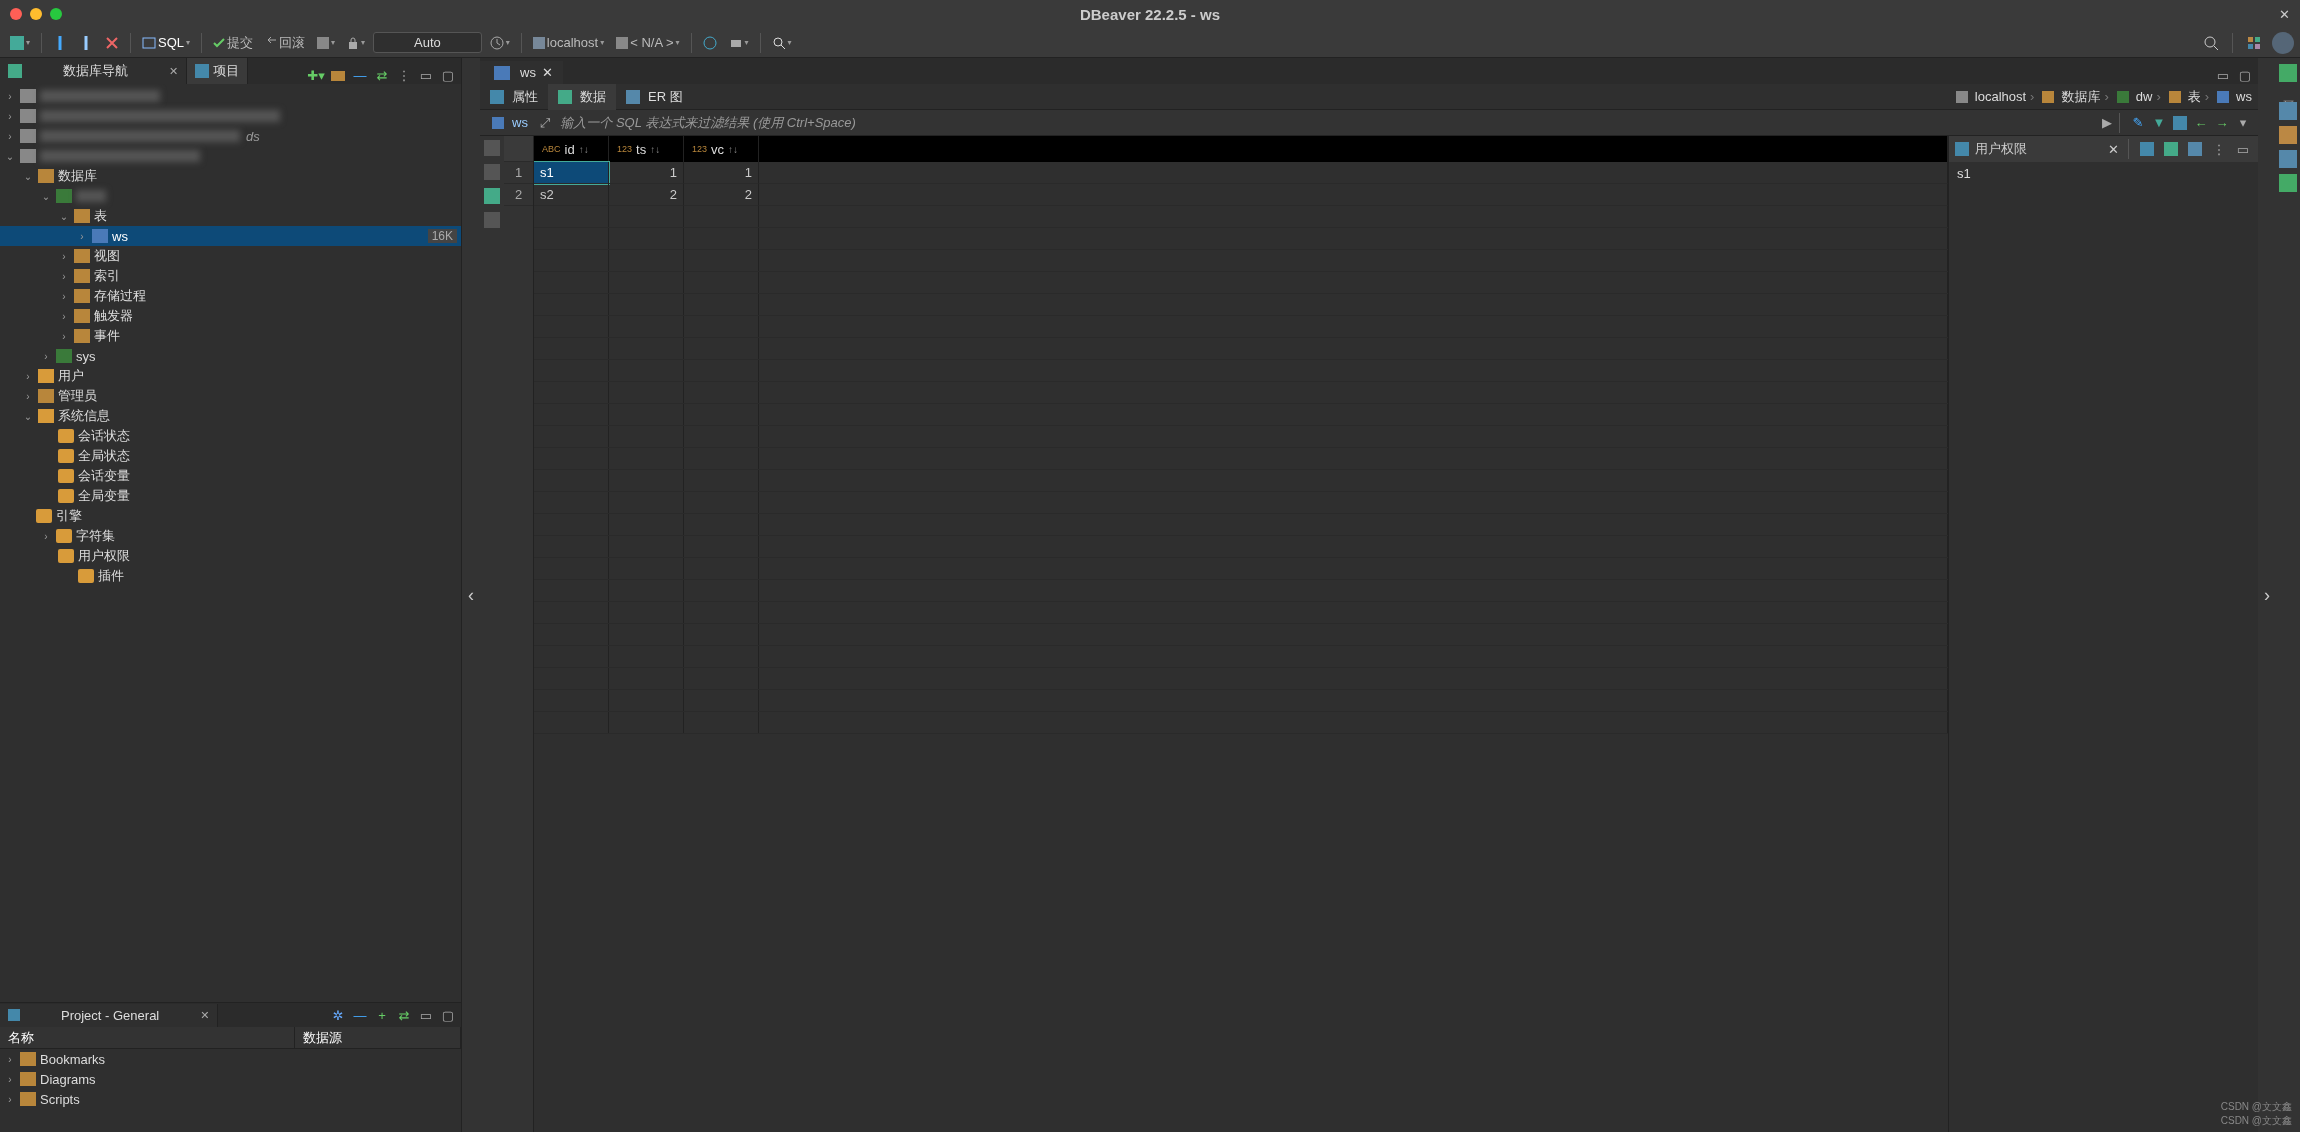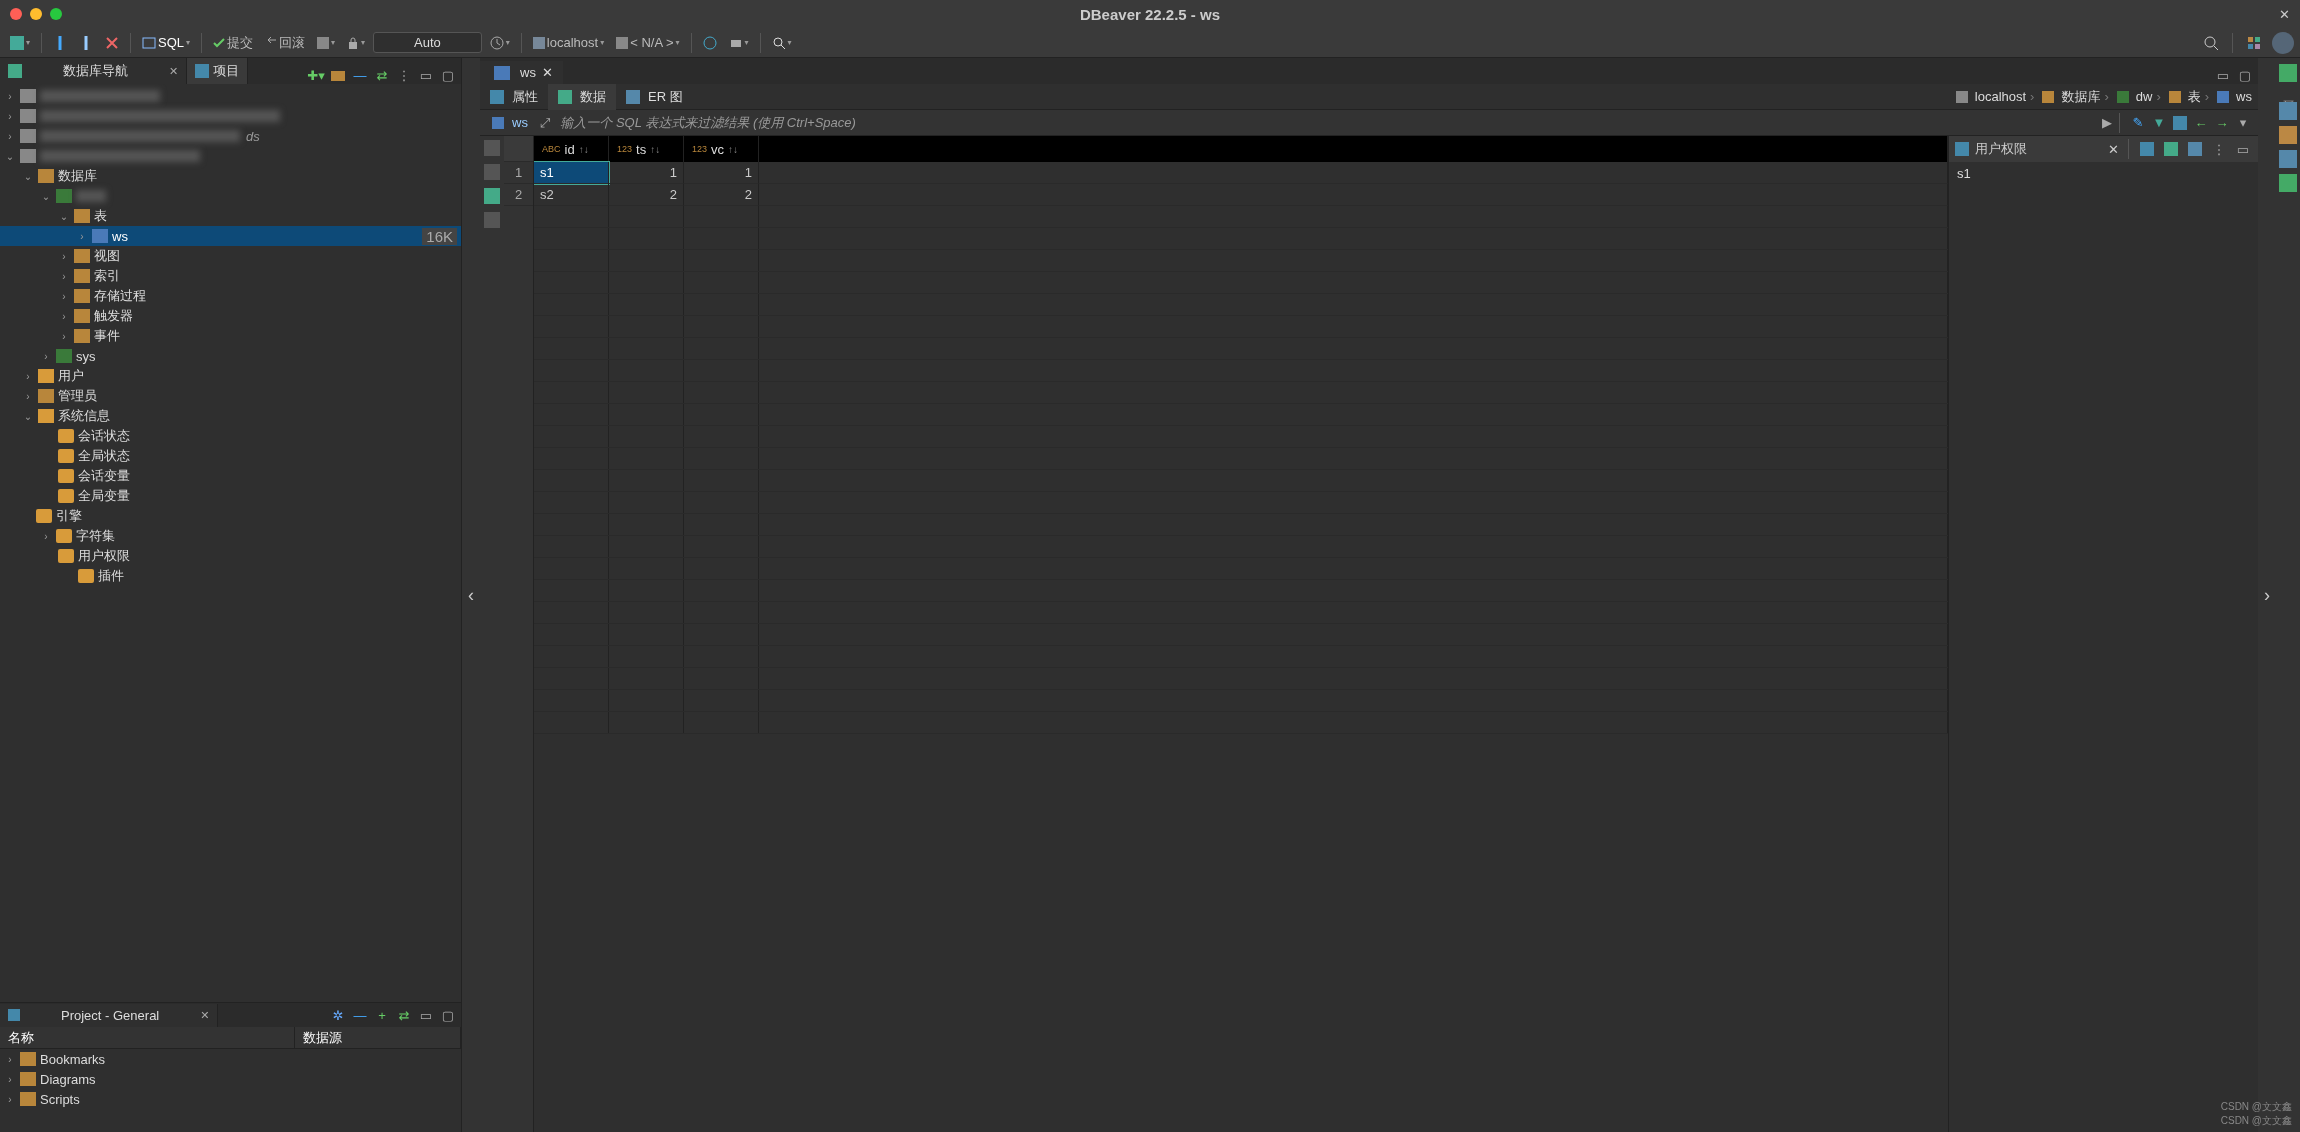--- a/index.html
+++ b/index.html
@@ -52,21 +52,21 @@
 .node{display:flex;align-items:center;height:20px;padding:0 4px;color:#ddd;cursor:pointer;white-space:nowrap;}
 .node.sel{background:#0d4a78;color:#fff;}
 .arrow{width:12px;color:#999;font-size:10px;text-align:center;}
 .nicon{width:16px;height:14px;margin:0 4px;display:inline-block;}
 .fold{background:#b8863b;}
 .db{background:#3a7a3a;}
 .tbl{background:#4a7ab8;}
 .info{background:#d89b3a;border-radius:2px;}
 .conn{background:#888;}
 .blur{filter:blur(3px);background:#555;}
-.size{margin-left:auto;color:#aaa;background:#444;padding:0 4px;font-size:15px;}
+.size{margin-left:auto;color:#aaa;background:#444;padding:0 4px;font-size:12px;}
 
 
 .bottom-pane{height:130px;border-top:1px solid #222;display:flex;flex-direction:column;}
 .proj-header{display:flex;align-items:center;height:24px;background:#2b2b2b;}
 .proj-cols{display:flex;height:22px;border-bottom:1px solid #222;background:#333;}
 .proj-col{padding:2px 8px;color:#ffffff;border-right:1px solid #222;}
 .proj-tree{flex:1;overflow:auto;}
 
 
 .ed-tabs{display:flex;background:#2b2b2b;height:26px;align-items:flex-end;}

